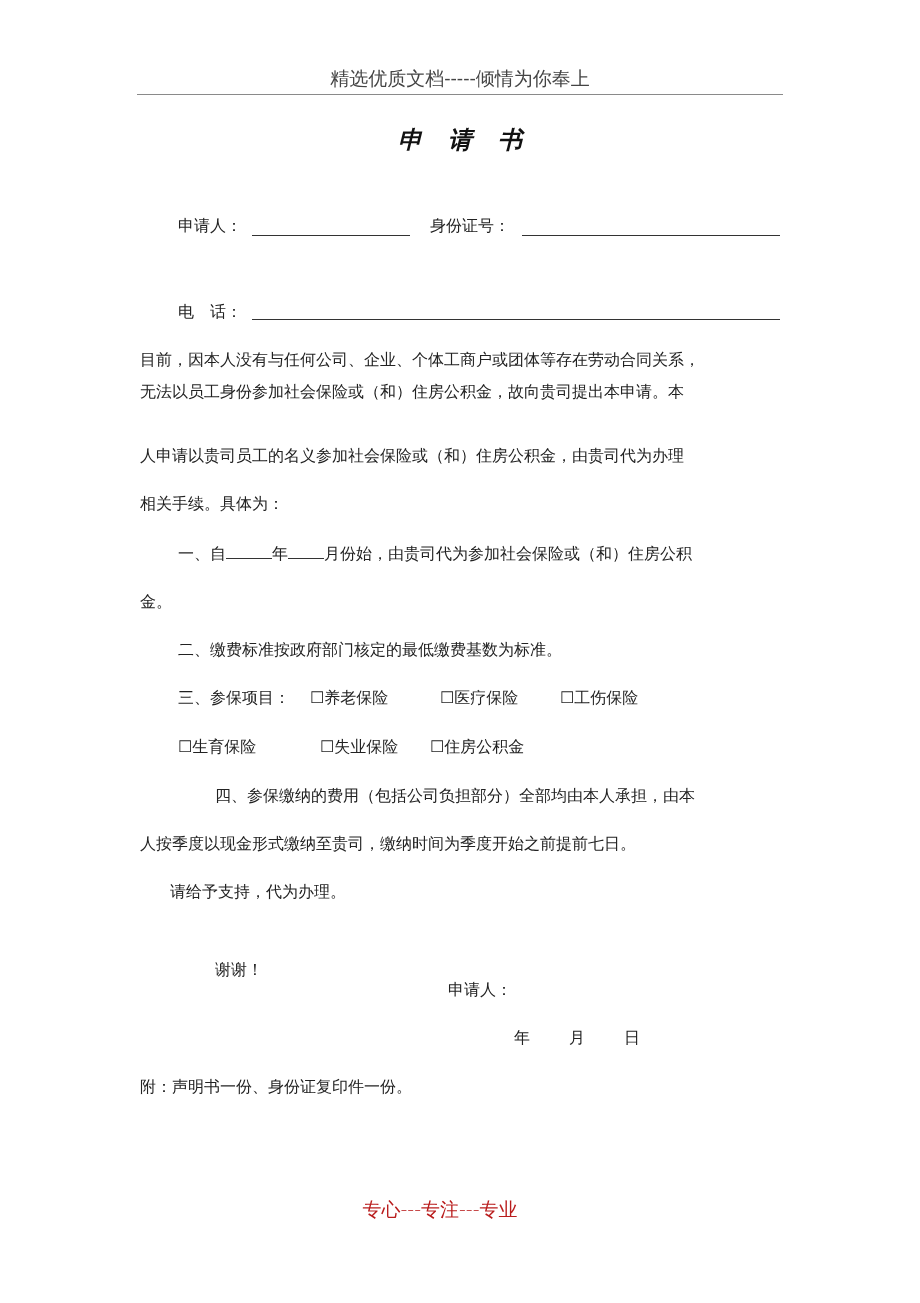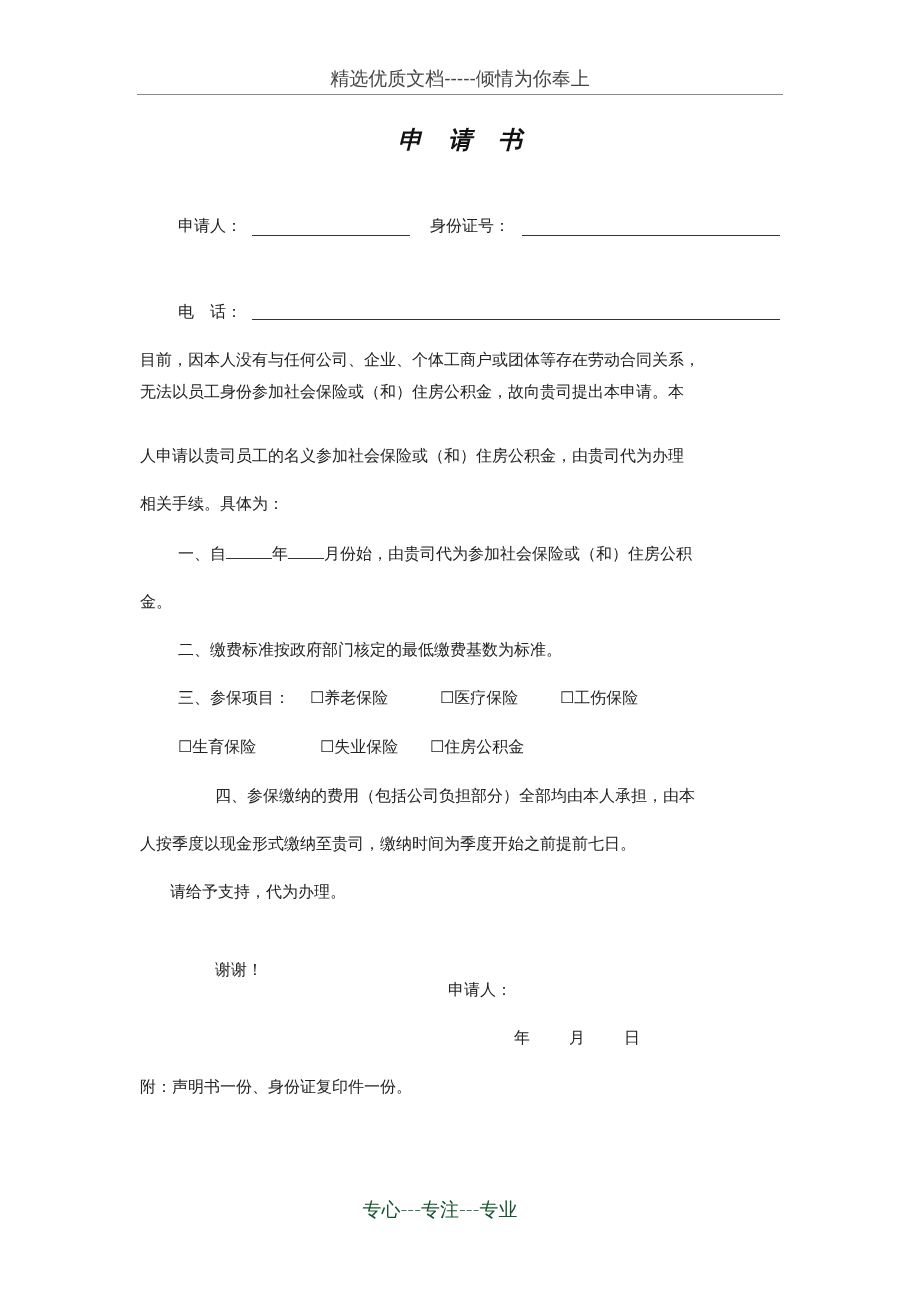--- a/index.html
+++ b/index.html
@@ -25,21 +25,21 @@
     }
     .line { font-size: 16px; color: #222; }
     .blank {
       display: inline-block; border-bottom: 1px solid #333; vertical-align: baseline;
       height: 1px;
     }
     .fill-line { position: absolute; height: 1px; background: #333; }
     .footer-text {
       top: 1197px; left: 0; width: 880px; text-align: center;
       font-family: "DejaVu Sans", "Liberation Sans", sans-serif;
-      font-size: 19px; color: #14532d; font-weight: 300;
+      font-size: 19px; color: #b91c1c; font-weight: 300;
     }
     .cb { font-size: 16px; }
   </style>
 </head>
 <body>
 
 <div class="abs header-text">精选优质文档-----倾情为你奉上</div>
 <div class="header-rule"></div>
 
 <div class="abs title">申请书</div>

